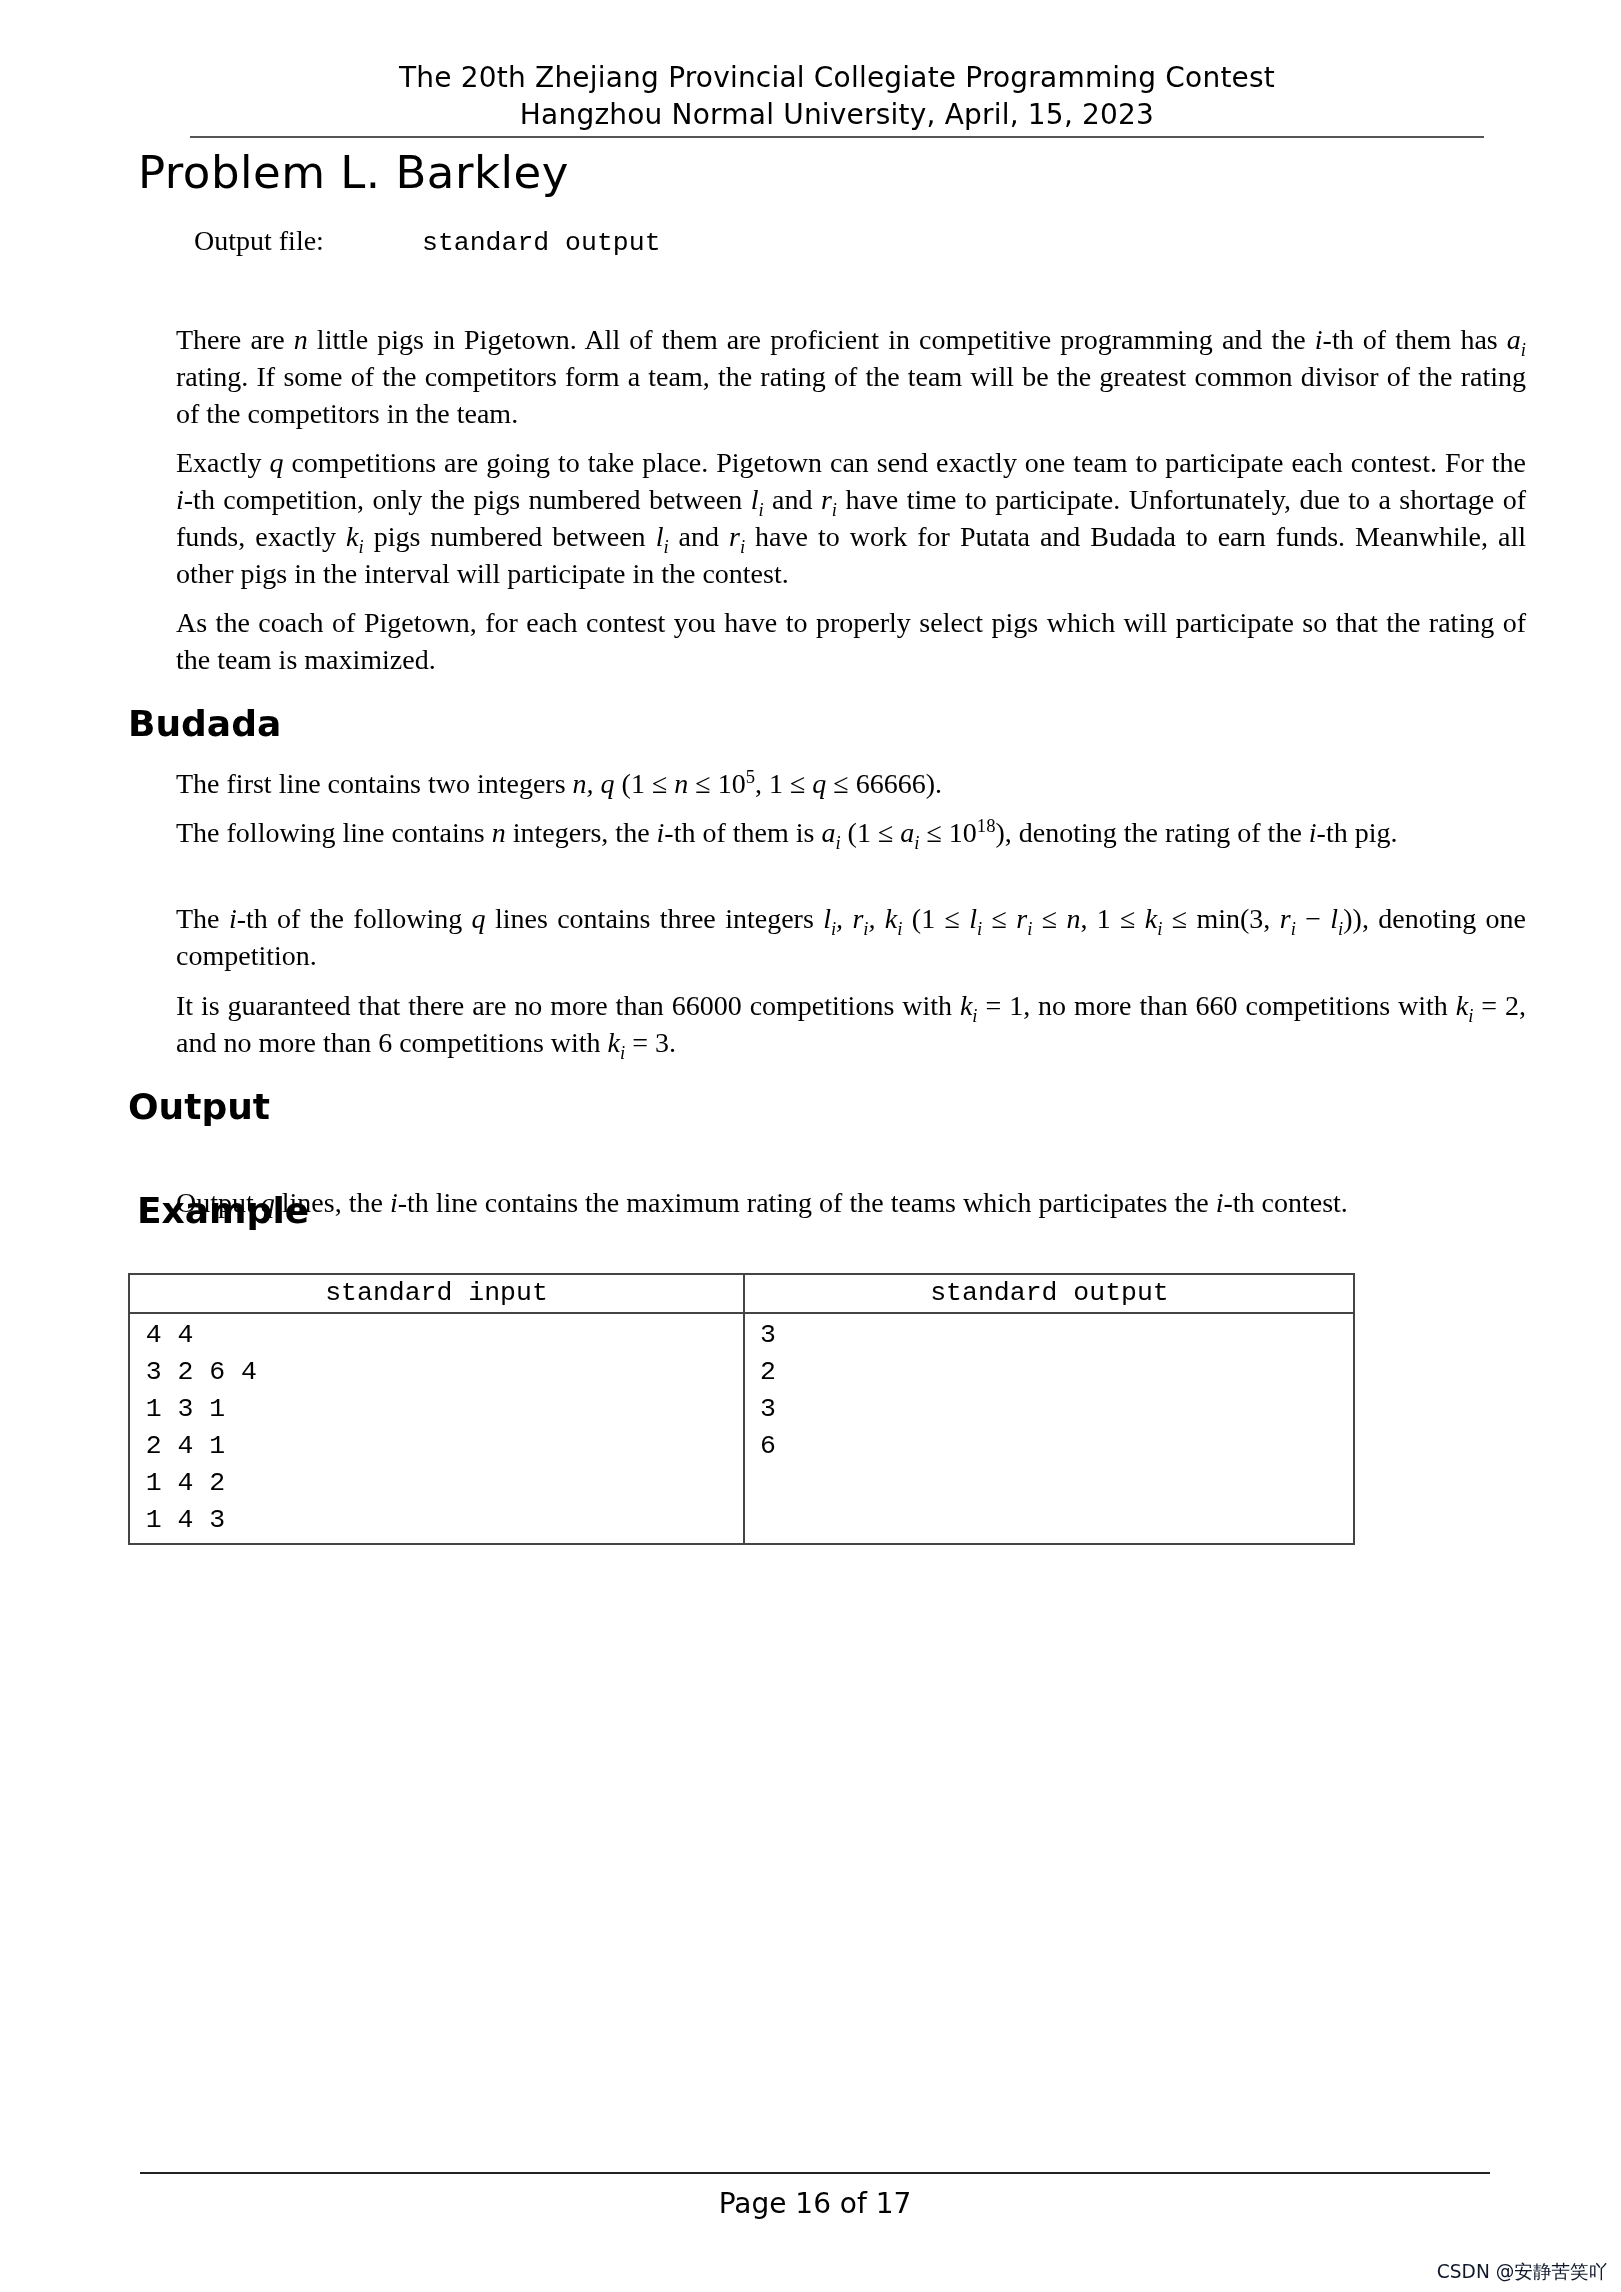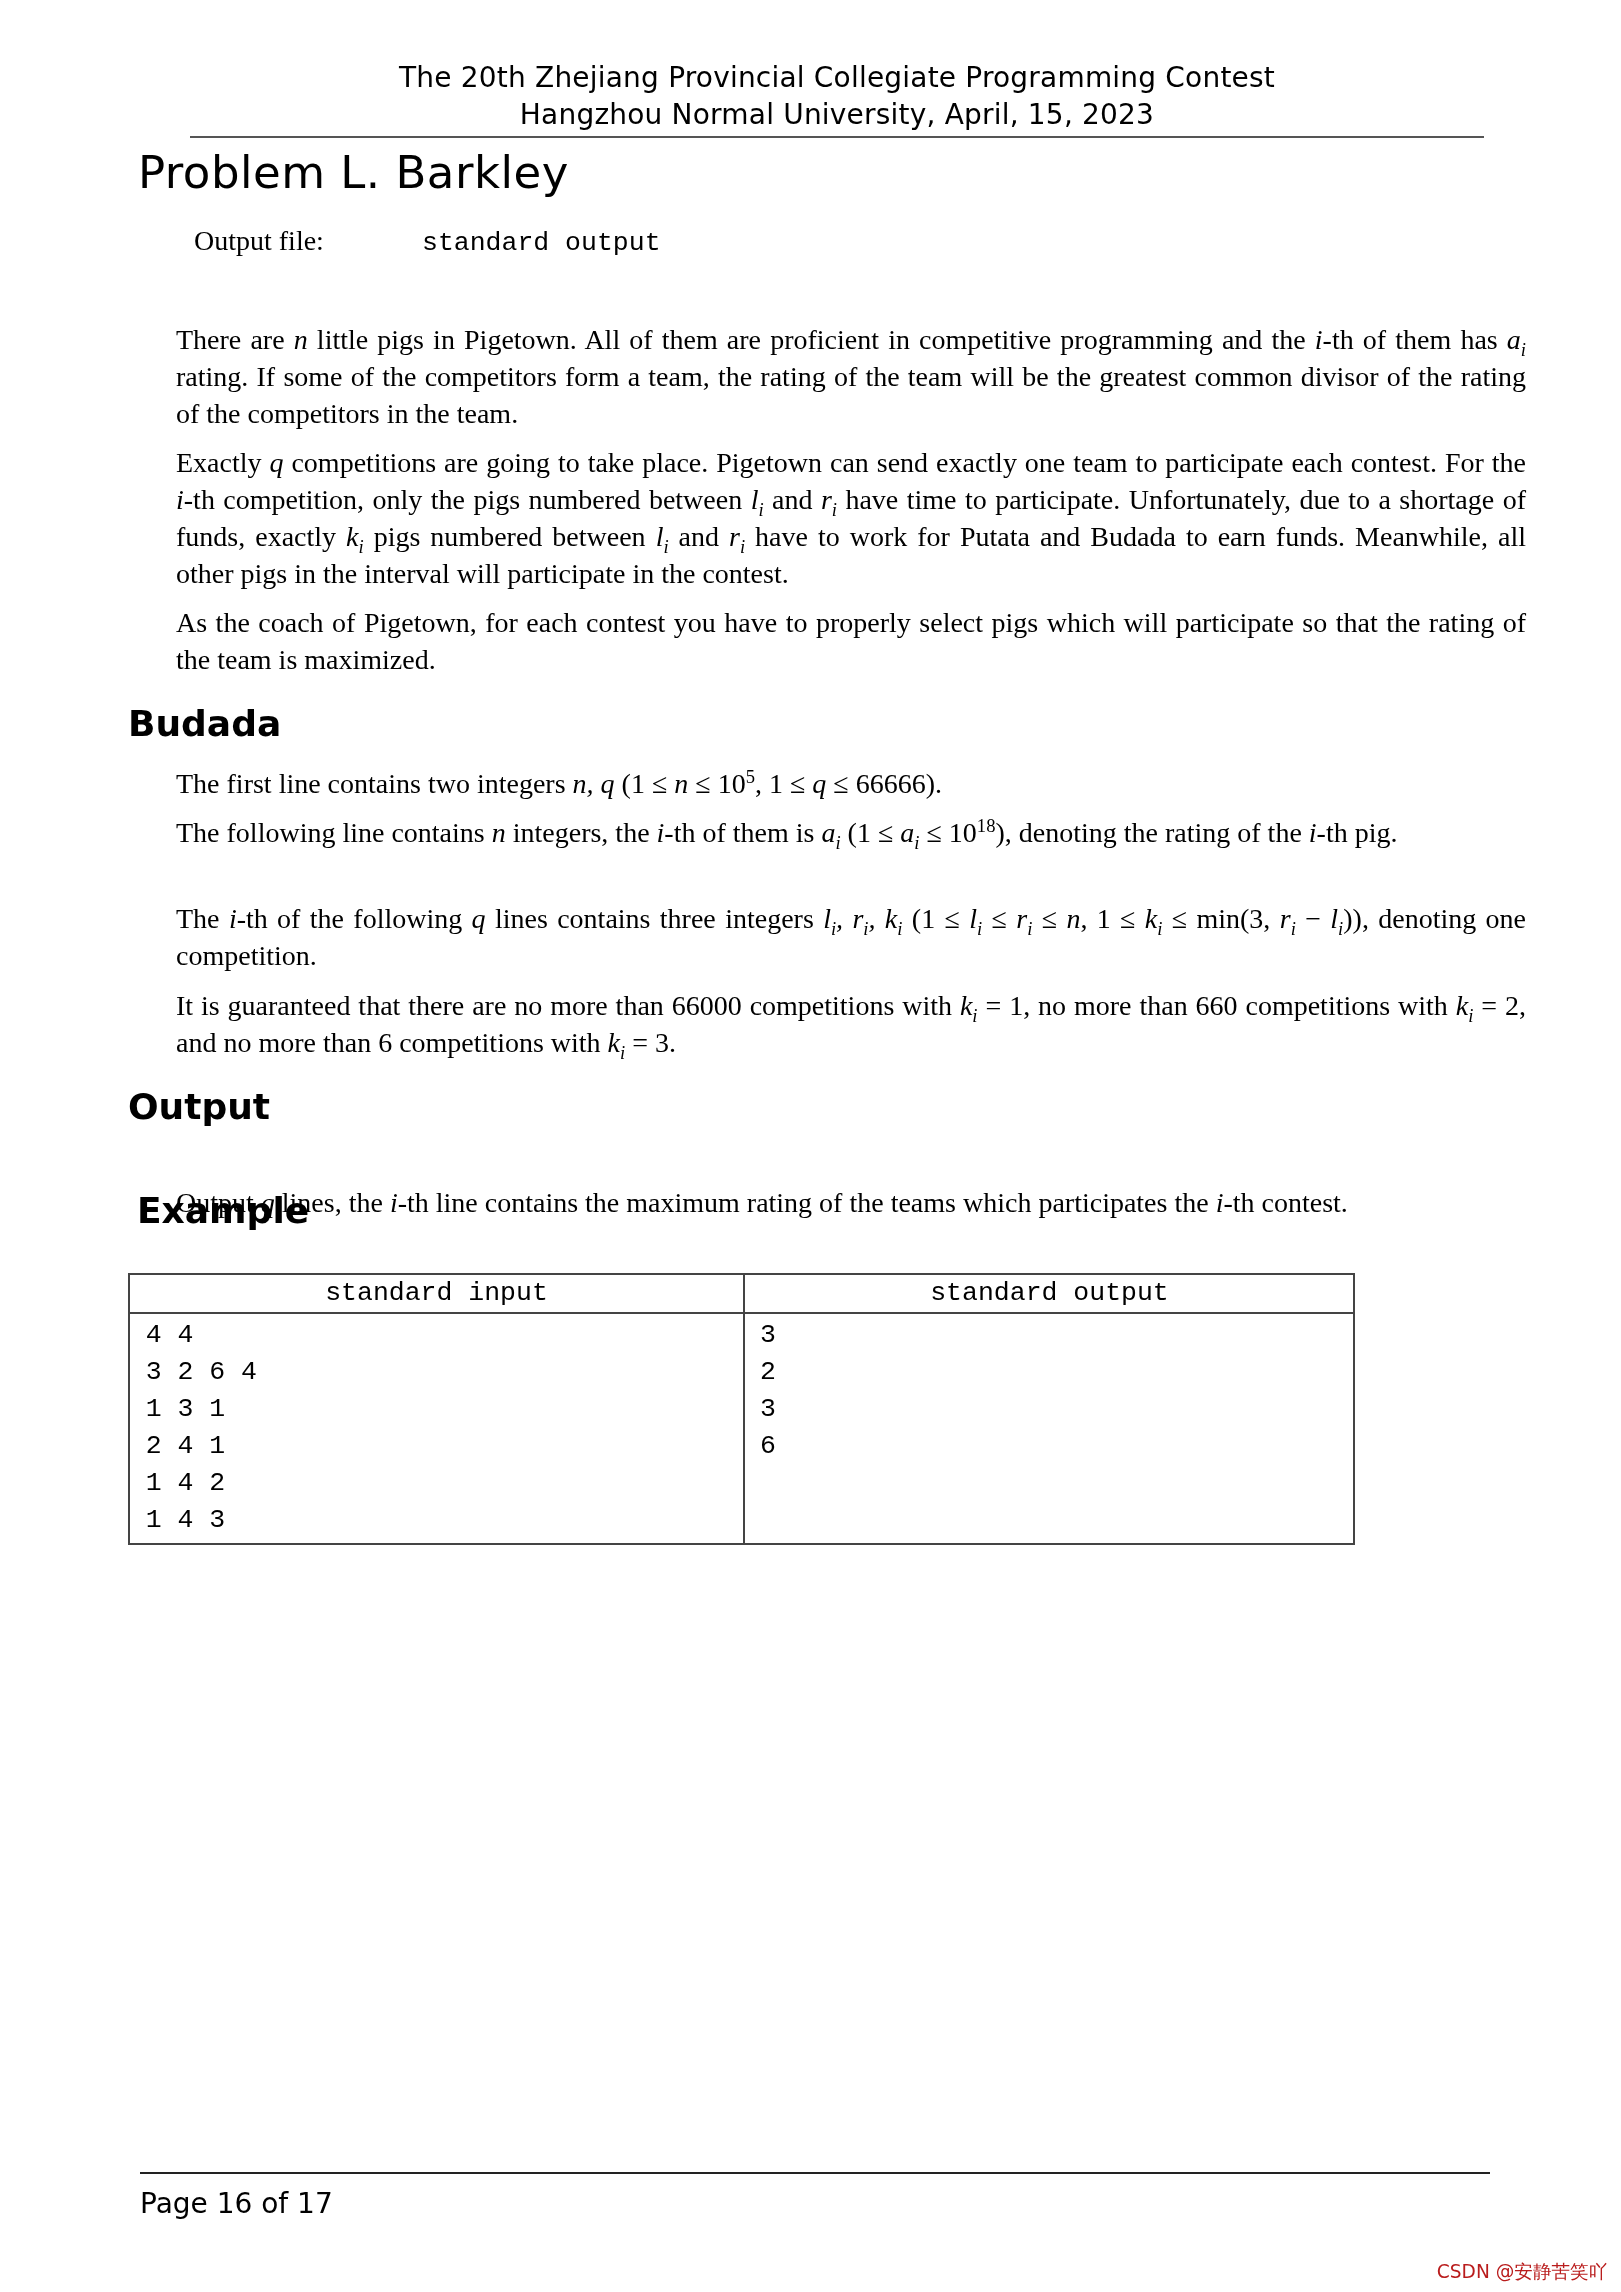--- a/index.html
+++ b/index.html
@@ -30,23 +30,23 @@
   .ex-table .hdr { position: absolute; top: 0; height: 37px; line-height: 37px; text-align: center; font-size: 26.5px; }
   .ex-table .hdr.left { left: 0; width: 613px; }
   .ex-table .hdr.right { left: 615px; width: 609px; }
   .ex-table .hrule { position: absolute; left: 0; right: 0; top: 37px; height: 2px; background: #444; }
   .ex-table .vrule { position: absolute; left: 613px; top: 0; bottom: 0; width: 2px; background: #444; }
   .ex-table .cell { position: absolute; top: 42px; font-size: 26.5px; line-height: 37px; white-space: pre; }
   .ex-table .cell.left { left: 15.7px; }
   .ex-table .cell.right { left: 630px; }
 
   .foot-rule { position: absolute; left: 140px; width: 1350px; top: 2172px; height: 2px; background: #222; }
-  .page-num { position: absolute; left: 140px; width: 1350px; top: 2185px; text-align: left; font-size: 28px; line-height: 37px; }
+  .page-num { position: absolute; left: 140px; width: 1350px; top: 2185px; text-align: center; font-size: 28px; line-height: 37px; }
 
-  .watermark { position: absolute; right: 13.7px; top: 2259px; font-size: 18.6px; color: #b91c1c; }
+  .watermark { position: absolute; right: 13.7px; top: 2259px; font-size: 18.6px; color: #0f172a; }
 </style>
 </head>
 <body>
 
 <div>
   <div class="run-head l1 sans">The 20th Zhejiang Provincial Collegiate Programming Contest</div>
   <div class="run-head l2 sans">Hangzhou Normal University, April, 15, 2023</div>
   <div class="head-rule"></div>
 </div>
 

